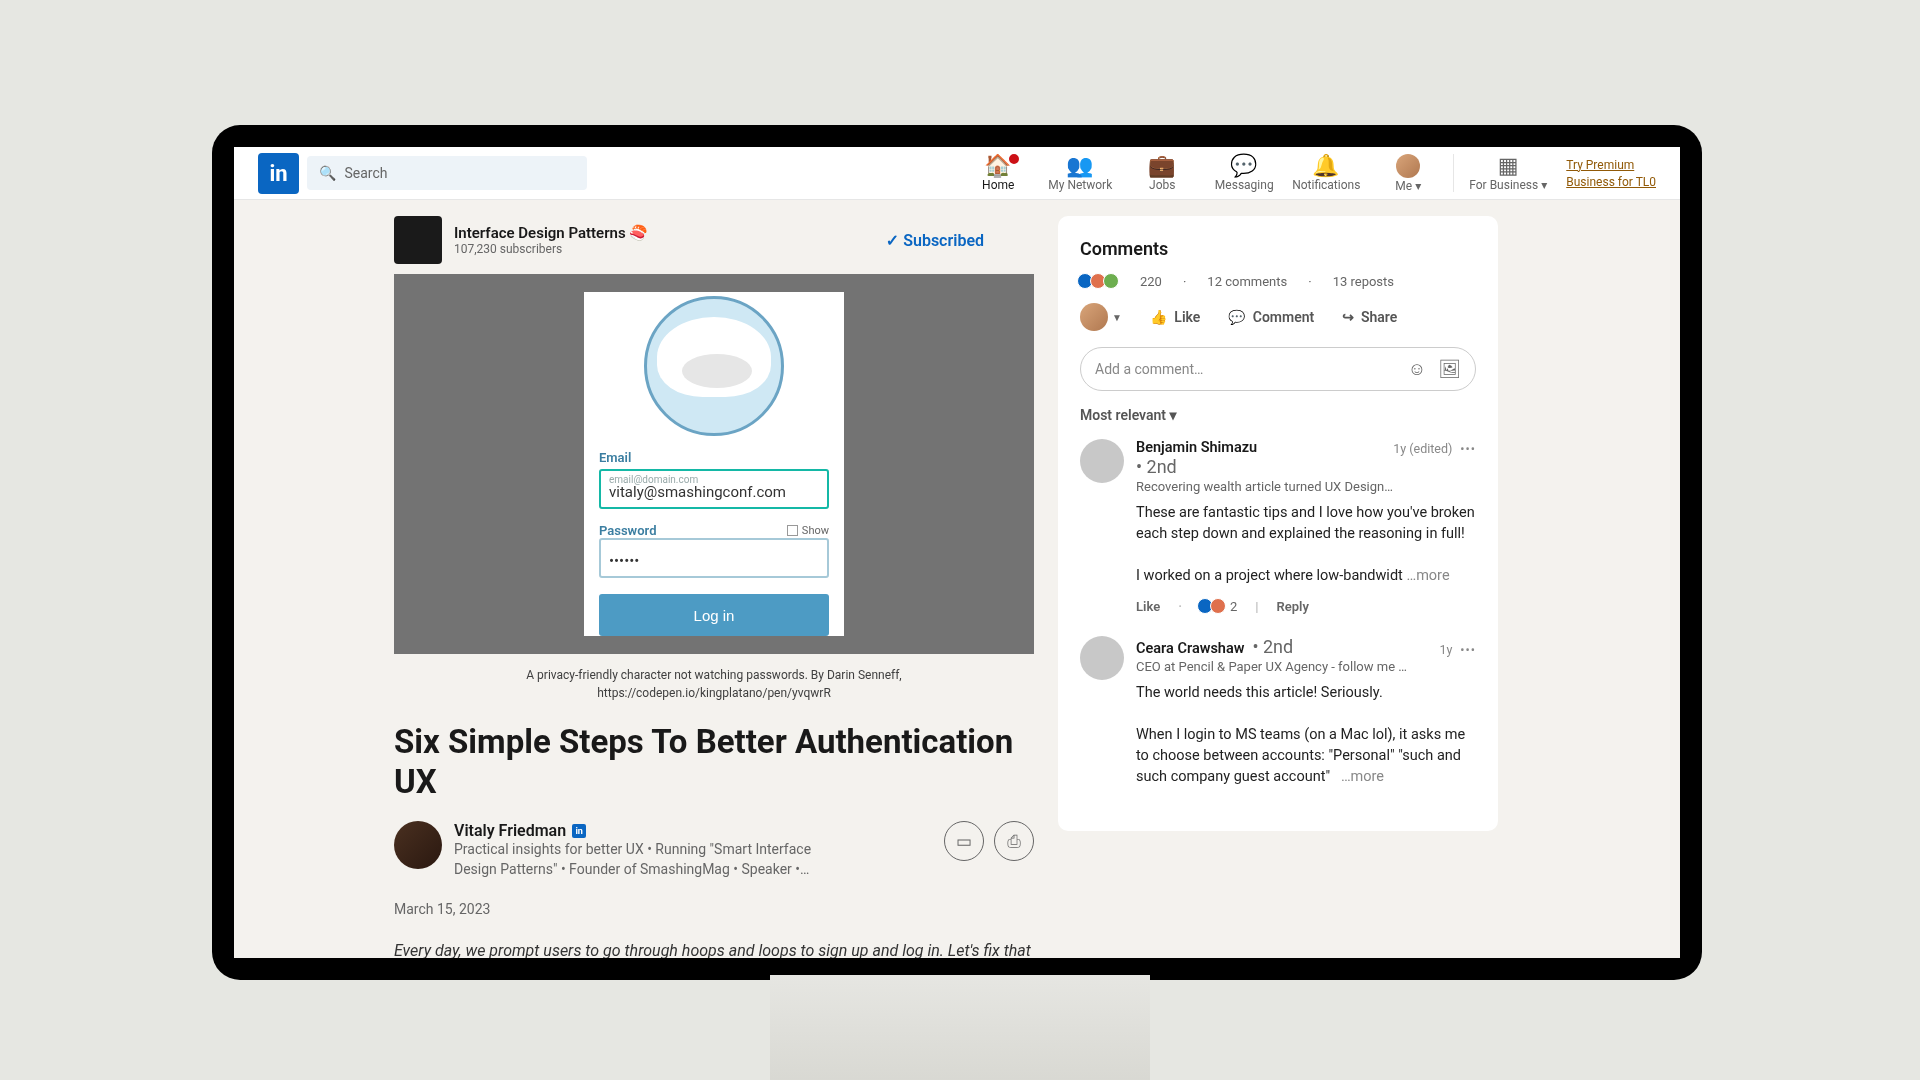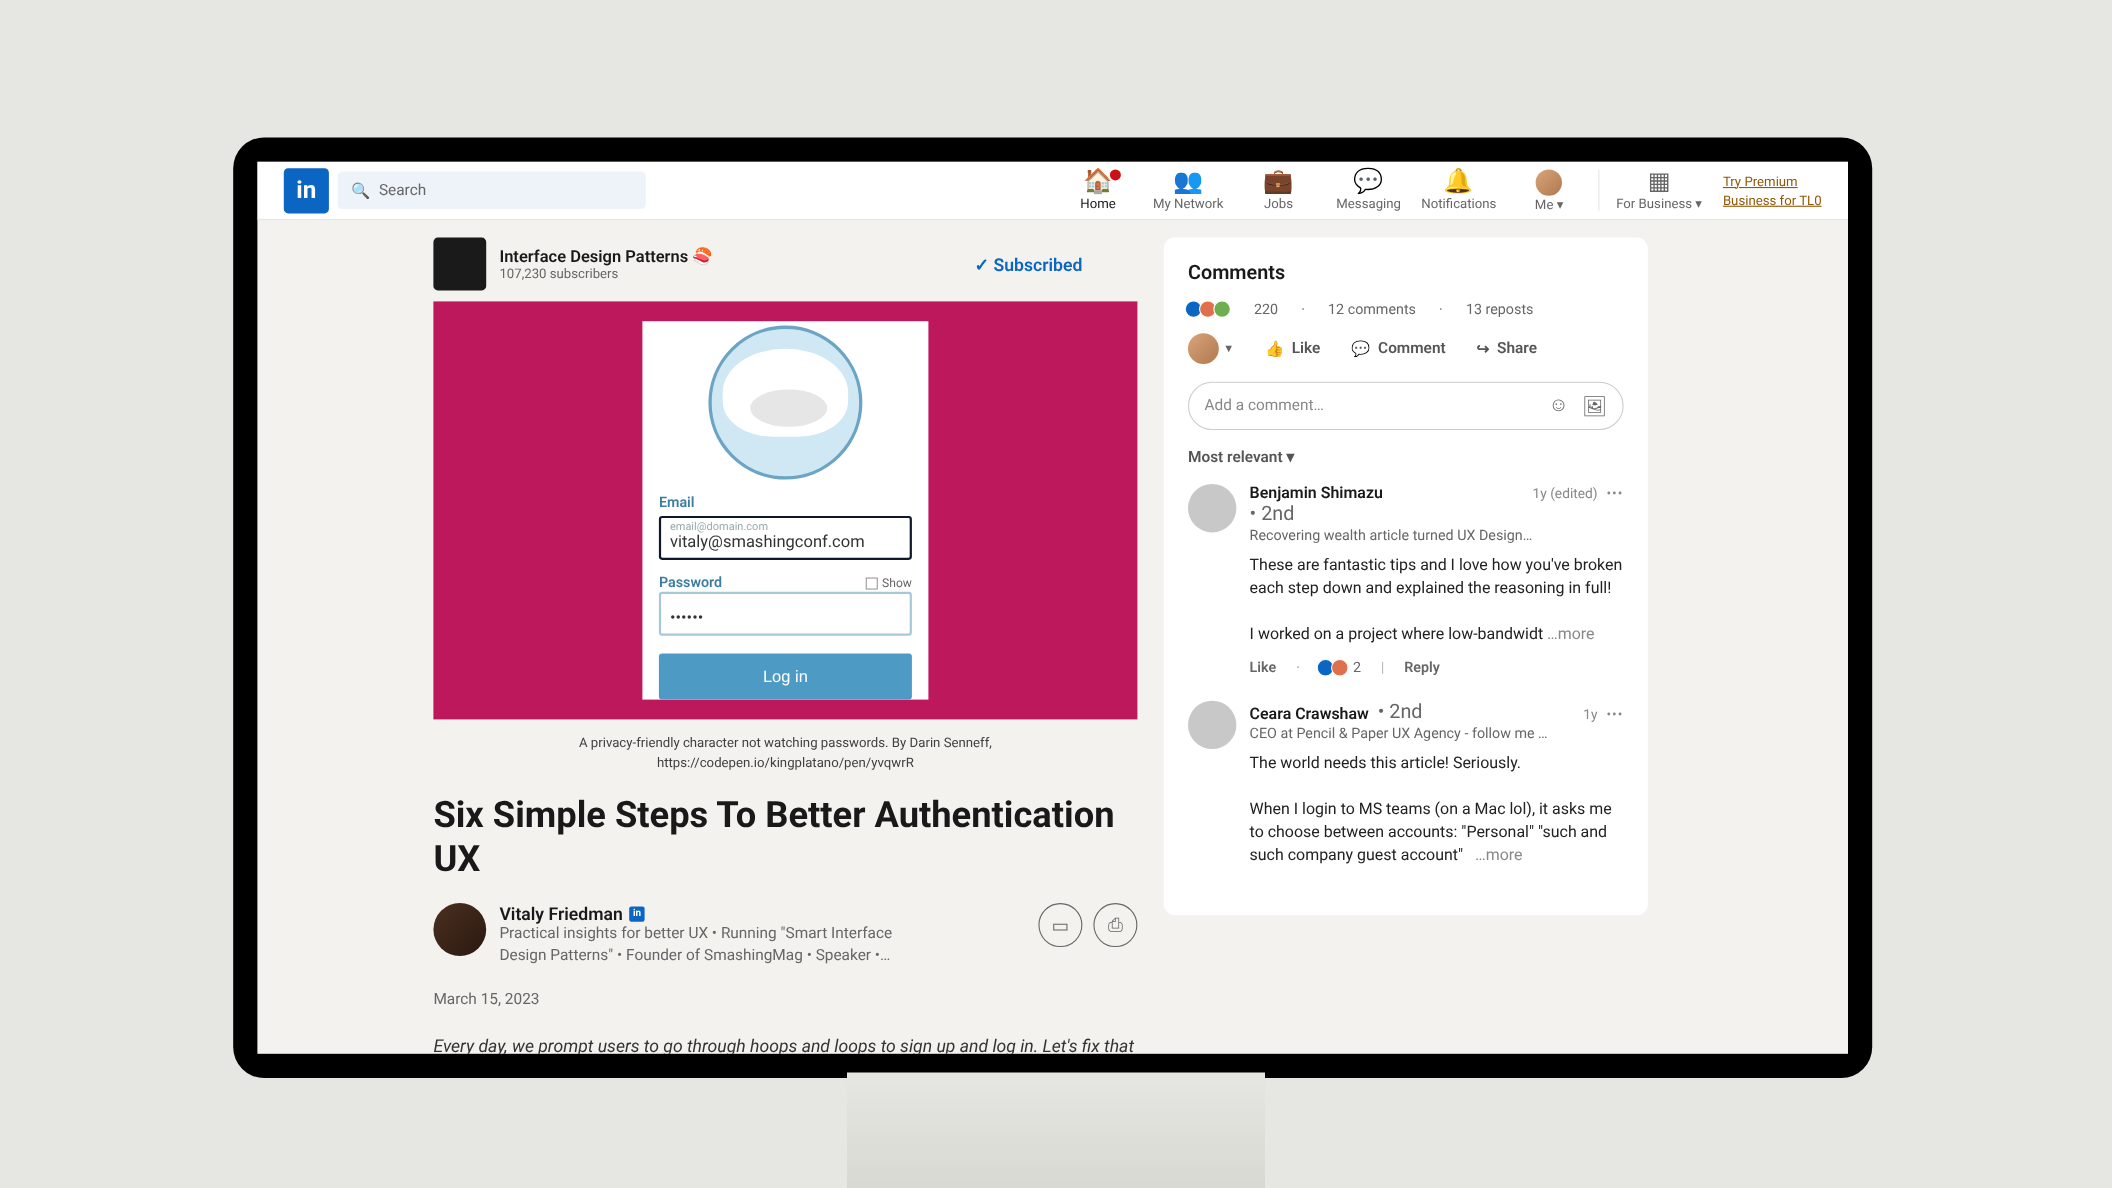--- a/index.html
+++ b/index.html
@@ -82,21 +82,21 @@
   .main { flex:0 0 640px; }
   .side { flex:0 0 440px; }
 
   .pubhead { display:flex; align-items:center; gap:12px; margin-bottom:10px; }
   .pubthumb { width:48px; height:48px; background:#1a1a1a; border-radius:4px; }
   .pubname { font-weight:600; font-size:15px; color:#191919; }
   .pubsubs { font-size:12px; color:#666; }
   .sub-btn { margin-left:auto; margin-right:50px; color:#0a66c2; font-weight:600; font-size:16px; }
 
   .hero {
-    background:#be185d; height:380px; display:flex; align-items:center; justify-content:center;
+    background:#737373; height:380px; display:flex; align-items:center; justify-content:center;
     position:relative;
   }
   .login-card {
     width:260px; background:#fff; padding:0; display:flex; flex-direction:column; align-items:center;
   }
   .yeti {
     width:140px; height:140px; border-radius:50%; background:#cfe8f4;
     border:3px solid #6ba4c4; position:relative; margin-top:4px; overflow:hidden;
   }
   .yeti::before {
@@ -106,21 +106,21 @@
   .yeti::after {
     content:""; position:absolute; left:35px; top:55px; width:70px; height:34px;
     background:#e6e6e6; border-radius:50%;
   }
   .field-wrap { width:230px; margin-top:14px; }
   .flabel { color:#3b7ea1; font-size:13px; font-weight:600; margin-bottom:4px; display:block; }
   .flabel-row { display:flex; justify-content:space-between; align-items:center; }
   .show-ck { font-size:11px; color:#666; display:flex; gap:4px; align-items:center; }
   .ck { width:11px; height:11px; border:1px solid #999; }
   .finput {
-    width:100%; border:2px solid #0f172a; border-radius:3px; height:40px;
+    width:100%; border:2px solid #14b8a6; border-radius:3px; height:40px;
     padding:12px 8px 4px 8px; position:relative; font-size:15px; color:#333;
     background:#fff;
   }
   .finput .ph { position:absolute; top:3px; left:8px; font-size:10px; color:#9aa; }
   .finput.pw { border-color:#a6c9d8; }
   .login-btn {
     width:230px; height:42px; margin-top:16px; background:#4d9bc4; color:#fff;
     border:none; border-radius:3px; font-size:15px;
   }
   .caption { font-size:12px; color:#404040; text-align:center; margin-top:12px; line-height:1.5; }

